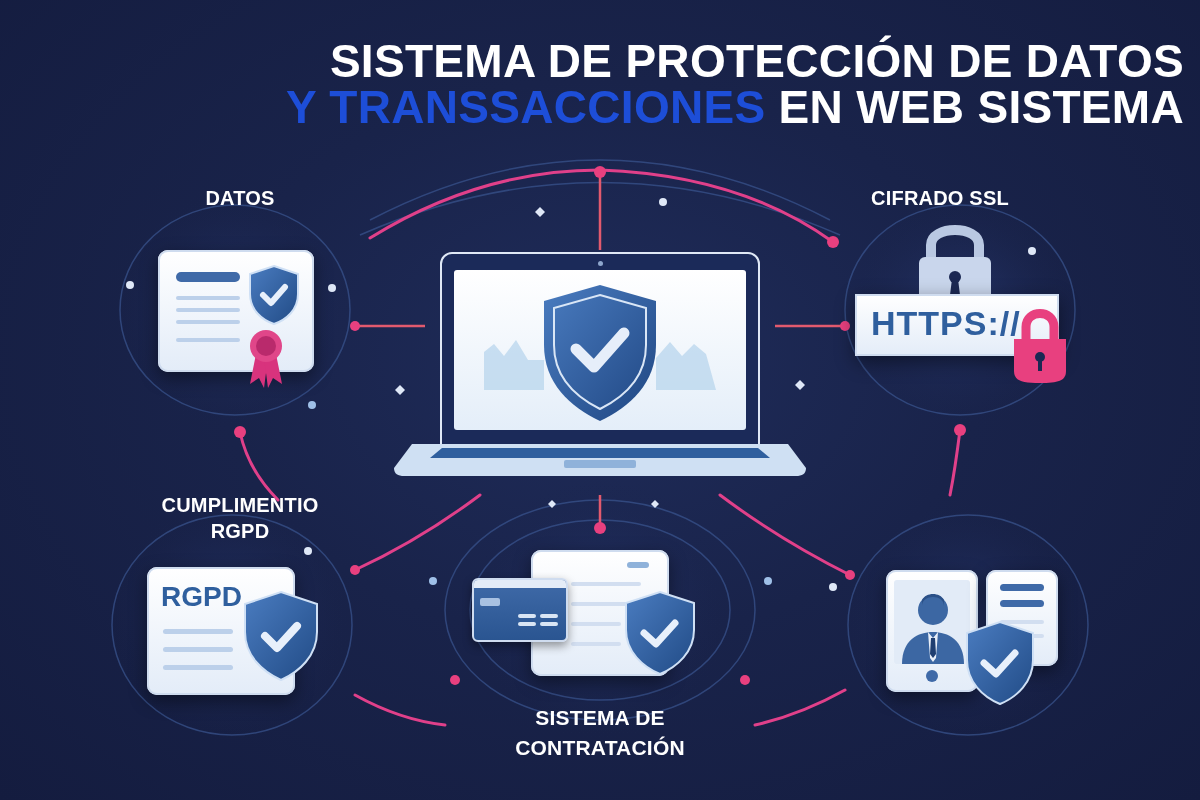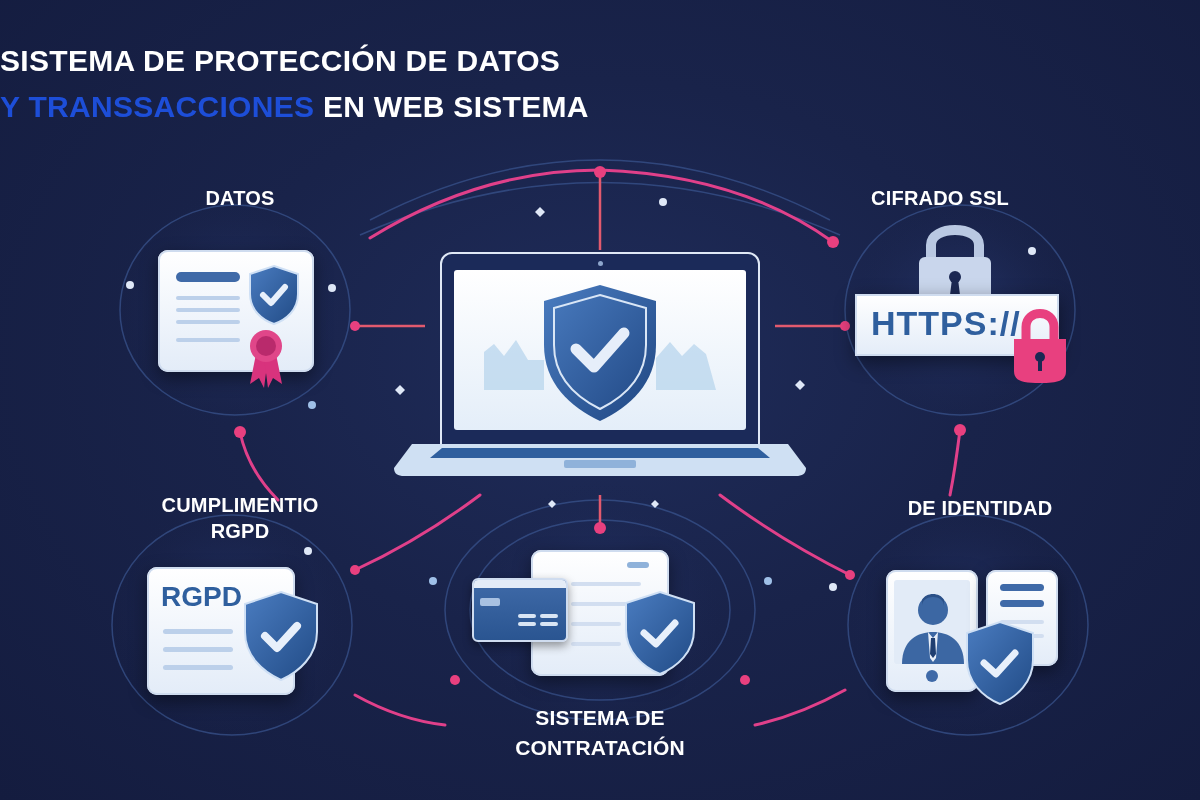--- a/index.html
+++ b/index.html
@@ -5,22 +5,22 @@
     * { margin: 0; padding: 0; box-sizing: border-box; }
     html, body { width: 1200px; height: 800px; overflow: hidden; }
     body {
       background: radial-gradient(ellipse at 50% 45%, #1f2c5a 0%, #19234a 45%, #141c3f 100%);
       font-family: "Liberation Sans", "DejaVu Sans", sans-serif;
       position: relative;
       color: #fff;
     }
     .abs { position: absolute; }
     .title {
-      position: absolute; left: 0; top: 38px; width: 1184px; text-align: left;
-      font-weight: 700; font-size: 30px; line-height: 46px; letter-spacing: 0.3px;
+      position: absolute; left: 0; top: 38px; width: 1184px; text-align: right;
+      font-weight: 700; font-size: 46px; line-height: 46px; letter-spacing: 0.3px;
     }
     .title .l2 .pink { color: #1d4ed8; }
     .label {
       position: absolute; text-align: center; font-weight: 700; font-size: 20px;
       line-height: 26px; color: #ffffff; letter-spacing: 0.2px;
     }
     svg.bg { position: absolute; left: 0; top: 0; }
     .card {
       position: absolute; background: linear-gradient(180deg,#ffffff 0%,#e3ecf8 100%);
       border-radius: 10px; box-shadow: 0 6px 18px rgba(0,0,0,0.45), inset 0 0 0 2px #cfdcef;
@@ -231,21 +231,20 @@
     </defs>
   <path d="M38 2 L72 13 L72 40 C72 62 55 77 38 84 C21 77 4 62 4 40 L4 13 Z" fill="url(#sg3)" stroke="#cfe0f5" stroke-width="2"></path>
   <path d="M22 43 L34 54 L53 33" fill="none" stroke="#e8f0fb" stroke-width="7" stroke-linecap="round" stroke-linejoin="round"></path>
 </svg>
 <div class="label" style="left:470px; top:703px; width:260px; font-size:21px; line-height:30px;">
   <div>SISTEMA DE</div>
   <div>CONTRATACIÓN</div>
 </div>
 
 <div class="label" style="left:860px; top:495px; width:240px;">
-  <div>DE IDENTIDAD</div>
 </div>
 <div class="card" style="left:886px; top:570px; width:92px; height:122px;">
   <div class="abs" style="left:8px; top:10px; width:76px; height:84px; background:#e2ebf7; border-radius:3px;"></div>
   <div class="abs" style="left:40px; top:100px; width:12px; height:12px; border-radius:50%; background:#3f6aa8;"></div>
 </div>
 <svg class="abs" style="left:900px; top:588px;" width="66" height="76" viewBox="0 0 66 76">
   <circle cx="33" cy="22" r="15" fill="#3c67a3"></circle>
   <path d="M22 18 C22 6 44 6 44 18 L44 12 C40 4 26 4 22 12 Z" fill="#2b5088"></path>
   <path d="M2 76 C2 52 18 44 33 44 C48 44 64 52 64 76 Z" fill="#3c67a3"></path>
   <path d="M28 44 L33 50 L38 44 L36 70 L33 74 L30 70 Z" fill="#e9eff8"></path>

